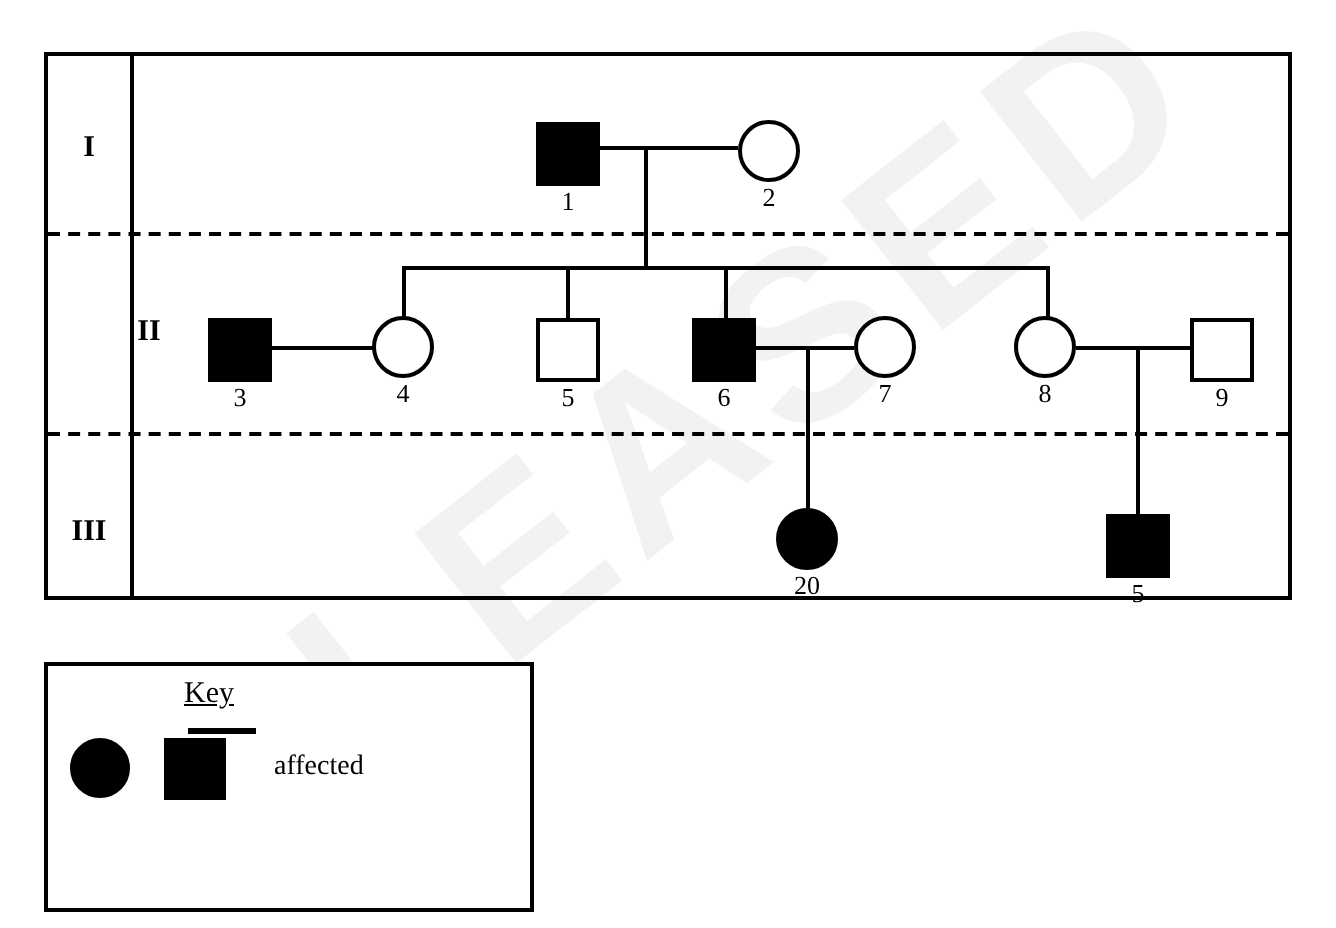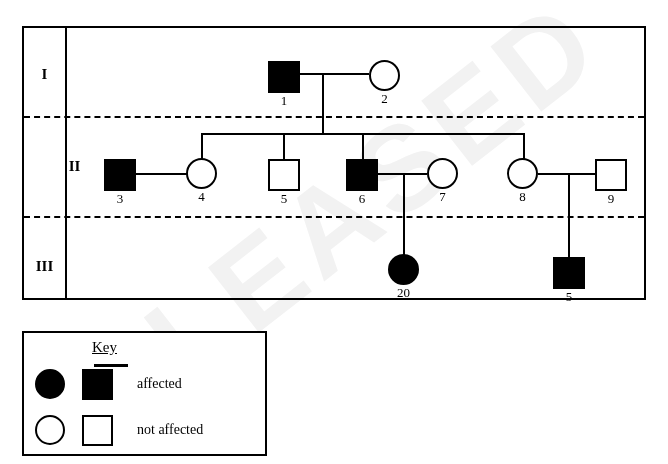--- a/index.html
+++ b/index.html
@@ -255,18 +255,13 @@
 <div id="key-box">
   <div id="key-title">Key</div>
   <div id="key-title-rule"></div>
 
   <div class="key-row" style="top:36px;">
     <div class="key-circle filled"></div>
     <div class="key-square filled"></div>
     <div class="key-text">affected</div>
   </div>
 
-  <div class="key-row" style="top:82px;">
-    <div class="key-circle"></div>
-    <div class="key-square"></div>
-    <div class="key-text">not affected</div>
-  </div>
 </div>
 
 </body></html>

